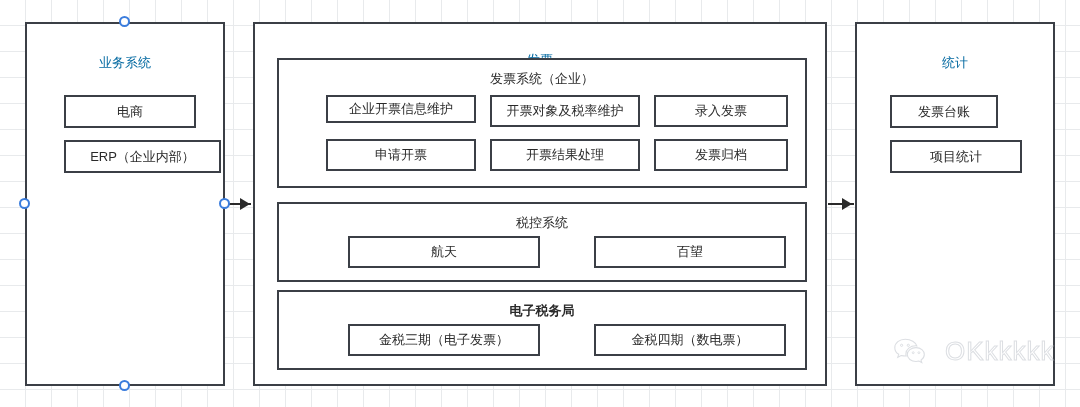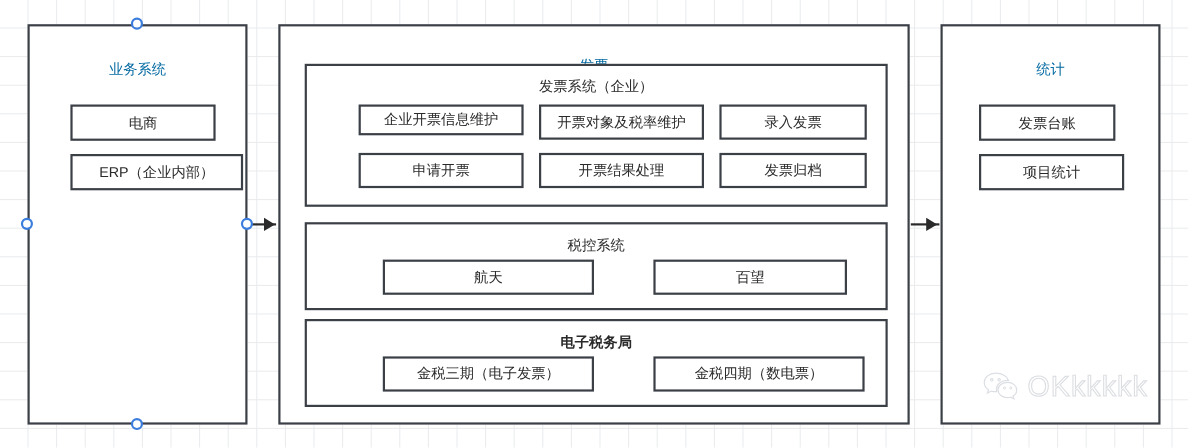--- a/index.html
+++ b/index.html
@@ -99,21 +99,21 @@
     border: 2px solid #3b7ddd;
     background: #ffffff;
     z-index: 6;
   }
 
   
   .watermark {
     position: absolute;
     display: flex;
     align-items: flex-end;
-    gap: 7px;
+    gap: 18px;
     opacity: 0.5;
     pointer-events: none;
     user-select: none;
   }
   .watermark-text {
     font-size: 26px;
     line-height: 28px;
     letter-spacing: 1px;
     color: transparent;
     -webkit-text-stroke: 1px #b9bec6;
@@ -154,38 +154,38 @@
 
       <div class="node" style="left:47px; top:79px; width:150px; height:32px;">申请开票</div>
       <div class="node" style="left:211px; top:79px; width:150px; height:32px;">开票结果处理</div>
       <div class="node" style="left:375px; top:79px; width:134px; height:32px;">发票归档</div>
     </div>
 
     <div class="section" style="left:22px; top:178px; width:530px; height:80px;">
       <div class="section-title" style="top:11px;text-align:center;">税控系统</div>
 
       <div class="node" style="left:69px; top:32px; width:192px; height:32px;">航天</div>
-      <div class="node" style="left:315px; top:32px; width:176px; height:32px;">百望</div>
+      <div class="node" style="left:315px; top:32px; width:192px; height:32px;">百望</div>
     </div>
 
     <div class="section" style="left:22px; top:266px; width:530px; height:80px;">
       <div class="section-title" style="top:11px;font-weight:bold;">电子税务局</div>
 
       <div class="node" style="left:69px; top:32px; width:192px; height:32px;">金税三期（电子发票）</div>
       <div class="node" style="left:315px; top:32px; width:192px; height:32px;">金税四期（数电票）</div>
     </div>
   </div>
 
   <div class="edge" style="left:828px; top:203px; width:26px;"></div>
   <div class="arrowhead" style="left:842px; top:198px;"></div>
 
   <div class="panel" style="left:855px; top:22px; width:200px; height:364px;">
     <div class="panel-title" style="top:15px;">统计</div>
 
-    <div class="node" style="left:33px; top:71px; width:124px; height:33px;">发票台账</div>
+    <div class="node" style="left:33px; top:71px; width:108px; height:33px;">发票台账</div>
 
     <div class="node" style="left:33px; top:116px; width:132px; height:33px;">项目统计</div>
 
     <div class="watermark" style="left:36px; top:313px;">
       <svg class="wechat-icon" width="34" height="28" viewBox="0 0 34 28">
         <path d="M12.2 2.2C6.4 2.2 1.8 6.0 1.8 10.7c0 2.7 1.5 5.1 3.9 6.6l-1.0 3.0 3.5-1.8
                  c1.2 0.3 2.5 0.5 3.9 0.5 0.4 0 0.7 0 1.1 0 -0.2-0.7-0.3-1.4-0.3-2.1
                  0-4.5 4.4-8.1 9.8-8.1 0.4 0 0.7 0 1.1 0.1C22.8 5.2 18.0 2.2 12.2 2.2z" fill="none" stroke="#b9bec6" stroke-width="1.1"></path>
         <circle cx="8.6" cy="8.3" r="1.1" fill="none" stroke="#b9bec6" stroke-width="1"></circle>
         <circle cx="15.3" cy="8.3" r="1.1" fill="none" stroke="#b9bec6" stroke-width="1"></circle>

